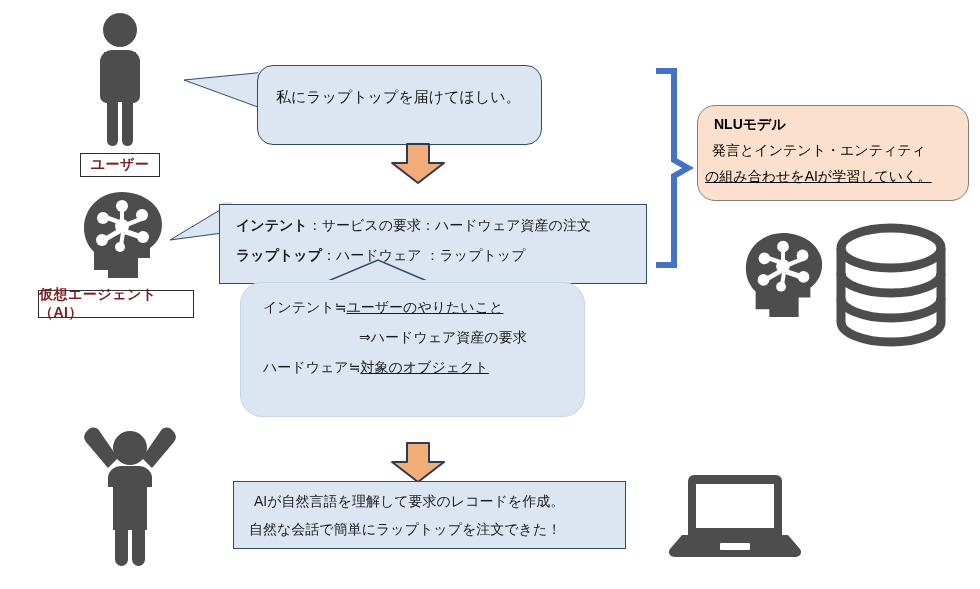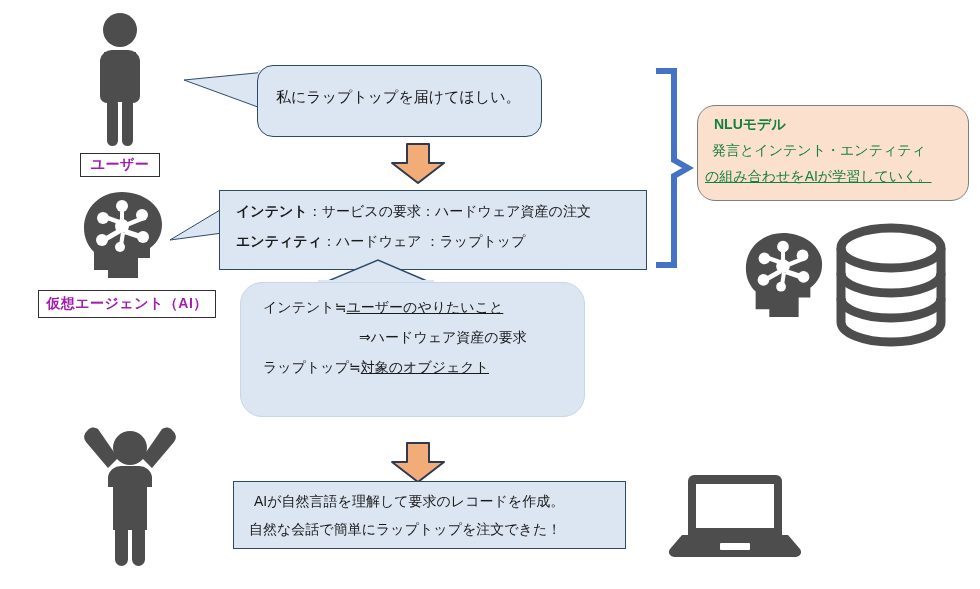--- a/index.html
+++ b/index.html
@@ -8,39 +8,39 @@
     font-family:"Liberation Sans","DejaVu Sans",sans-serif;
     position:relative;
   }
   .stage{position:absolute;left:0;top:0;width:980px;height:589px;}
   .abs{position:absolute;}
 
   
   .labelbox{
     border:1px solid #2f2f2f;background:#ffffff;
     display:flex;align-items:center;justify-content:center;
-    font-weight:bold;color:#a21caf;letter-spacing:.5px;
+    font-weight:bold;color:#7f1d1d;letter-spacing:.5px;
     box-sizing:border-box;
   }
 
   
   .bubble{
     background:#dce6f2;box-sizing:border-box;
     color:#1a1a1a;
   }
   .bubble.round{border-radius:16px;border:1px solid #2e4a6b;}
   .bubble.square{border:1px solid #2e4a6b;}
   .bubble.soft{border-radius:22px;border:1px solid #c8d6e8;}
 
   .btext{position:absolute;white-space:nowrap;}
 
   
   .nlu{
     background:#fbe0cd;border:1px solid #7f7f7f;border-radius:18px;
-    box-sizing:border-box;color:#15803d;
+    box-sizing:border-box;color:#000000;
   }
   .nlu .line{position:absolute;white-space:nowrap;}
 
   
   .t15{font-size:15px;}
   .t14{font-size:14px;}
   .b{font-weight:bold;}
   .u{text-decoration:underline;}
 </style>
 </head>
@@ -72,60 +72,60 @@
       <circle cx="42" cy="57" r="5"></circle>
       <path d="M42 33 L42 19 L46 19 L46 33 Z"></path>
       <path d="M40 34 L26 29 L28 25 L42 30 Z"></path>
       <path d="M47 33 L62 27 L64 31 L49 37 Z"></path>
       <path d="M40 39 L26 47 L29 51 L43 43 Z"></path>
       <path d="M48 39 L63 44 L61 49 L46 44 Z"></path>
       <path d="M43 42 L41 55 L45 56 L47 43 Z"></path>
     </g>
   </svg>
 
-  <div class="labelbox t14 abs" style="left:38px;top:290px;width:178px;height:28px;">
+  <div class="labelbox t14 abs" style="left:38px;top:290px;width:156px;height:28px;">
     <span>仮想エージェント（AI）</span>
   </div>
 
   <svg class="abs" style="left:182px;top:66px;" width="86" height="58" viewBox="0 0 86 58">
     <path d="M84 6 L2 14 L84 44 Z" fill="#dce6f2" stroke="#2e4a6b" stroke-width="1"></path>
     <rect x="76" y="4" width="12" height="44" fill="#dce6f2"></rect>
   </svg>
-  <div class="bubble round abs" style="left:257px;top:65px;width:285px;height:72px;">
+  <div class="bubble round abs" style="left:257px;top:65px;width:285px;height:80px;">
     <div class="btext t15" style="left:18px;top:22px;">私にラップトップを届けてほしい。</div>
   </div>
 
   <svg class="abs" style="left:390px;top:143px;" width="56" height="42" viewBox="0 0 56 42">
     <path d="M17 1 L39 1 L39 20 L54 20 L28 40 L2 20 L17 20 Z" fill="#f2ac78" stroke="#2e3a52" stroke-width="2" stroke-linejoin="round"></path>
   </svg>
 
   <svg class="abs" style="left:168px;top:200px;" width="64" height="48" viewBox="0 0 64 48">
     <path d="M62 4 L2 40 L62 32 Z" fill="#dce6f2" stroke="#2e4a6b" stroke-width="1"></path>
     <rect x="54" y="2" width="12" height="34" fill="#dce6f2"></rect>
   </svg>
-  <div class="bubble square abs" style="left:219px;top:190px;width:428px;height:80px;">
+  <div class="bubble square abs" style="left:219px;top:204px;width:428px;height:80px;">
     <div class="btext t14" style="left:16px;top:12px;">
       <span class="b">インテント</span><span>：サービスの要求：ハードウェア資産の注文</span>
     </div>
     <div class="btext t14" style="left:16px;top:42px;">
-      <span class="b">エンティティ</span><span>：ハードウェア ：ラップトップ</span>
+      <span class="b">ラップトップ</span><span>：ハードウェア ：ラップトップ</span>
     </div>
   </div>
 
   <svg class="abs" style="left:316px;top:258px;" width="120" height="30" viewBox="0 0 120 30">
     <path d="M0 28 L62 2 L118 26 Z" fill="#dce6f2" stroke="#2e4a6b" stroke-width="1.4"></path>
     <rect x="2" y="22" width="116" height="10" fill="#dce6f2"></rect>
   </svg>
   <div class="bubble soft abs" style="left:240px;top:282px;width:345px;height:135px;">
     <div class="btext t14" style="left:22px;top:16px;">
       <span>インテント≒</span><span class="u">ユーザーのやりたいこと</span>
     </div>
     <div class="btext t14" style="left:78px;top:46px;margin-left:40px;">⇒ハードウェア資産の要求</div>
     <div class="btext t14" style="left:22px;top:76px;">
-      <span>ラップトップ≒</span><span class="u">対象のオブジェクト</span>
+      <span>ハードウェア≒</span><span class="u">対象のオブジェクト</span>
     </div>
   </div>
 
   <svg class="abs" style="left:390px;top:442px;" width="56" height="42" viewBox="0 0 56 42">
     <path d="M17 1 L39 1 L39 20 L54 20 L28 40 L2 20 L17 20 Z" fill="#f2ac78" stroke="#2e3a52" stroke-width="2" stroke-linejoin="round"></path>
   </svg>
 
   <div class="bubble square abs" style="left:233px;top:481px;width:393px;height:68px;padding-left:27px;">
     <div class="btext t14" style="left:20px;top:11px;">AIが自然言語を理解して要求のレコードを作成。</div>
     <div class="btext t14" style="left:15px;top:39px;">自然な会話で簡単にラップトップを注文できた！</div>

